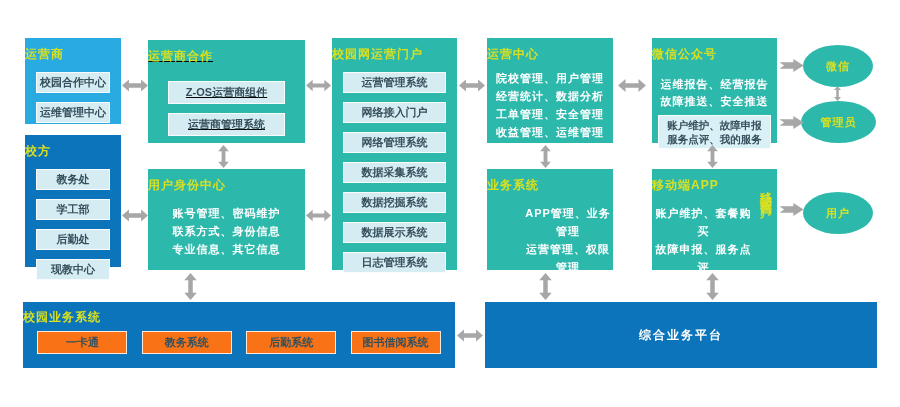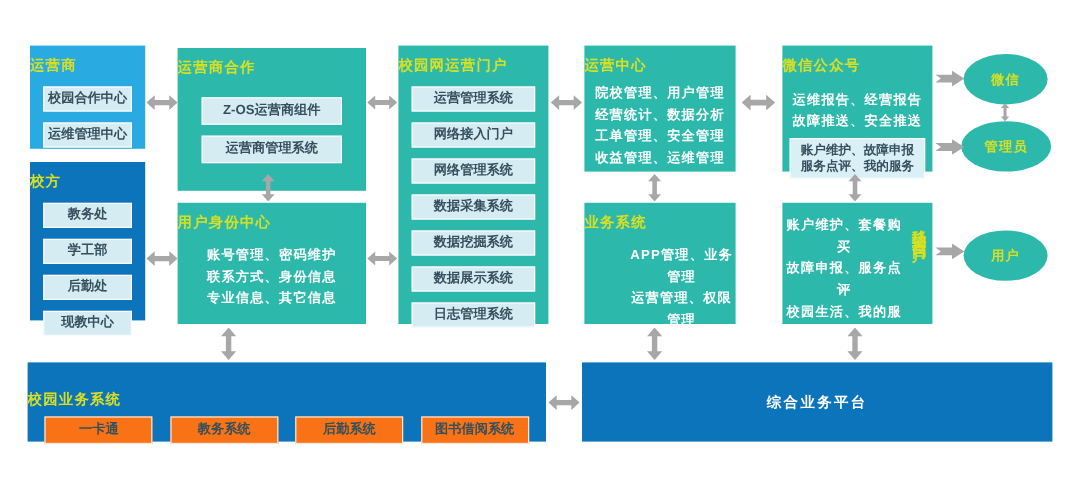--- a/index.html
+++ b/index.html
@@ -45,21 +45,21 @@
   <div class="box blue" style="left:25px;top:135px;width:96px;height:132px;">
     <div class="box-title">校方</div>
     <div class="chips">
       <div class="chip">教务处</div>
       <div class="chip">学工部</div>
       <div class="chip">后勤处</div>
       <div class="chip">现教中心</div>
     </div>
   </div>
 
-  <div class="box teal" style="left:148px;top:40px;width:157px;height:119px;">
+  <div class="box teal" style="left:148px;top:40px;width:157px;height:103px;text-decoration:underline;">
     <div class="box-title">运营商合作</div>
     <div class="chips" style="margin-top:16px;">
       <div class="chip wide">Z-OS运营商组件</div>
       <div class="chip wide">运营商管理系统</div>
     </div>
   </div>
 
   <div class="box teal" style="left:148px;top:169px;width:157px;height:101px;">
     <div class="box-title">用户身份中心</div>
     <div class="lines" style="margin-top:10px;">
@@ -107,30 +107,31 @@
       <div class="line" style="line-height:17px;">运维报告、经营报告</div>
       <div class="line" style="line-height:17px;">故障推送、安全推送</div>
     </div>
     <div class="subbox">
       <div>账户维护、故障申报</div>
       <div>服务点评、我的服务</div>
     </div>
   </div>
 
   <div class="box teal" style="left:652px;top:169px;width:125px;height:101px;">
+    <div class="box-title pad-right">移动端APP</div>
     <div class="lines pad-right" style="margin-top:10px;">
       <div class="line">账户维护、套餐购买</div>
       <div class="line">故障申报、服务点评</div>
       <div class="line">校园生活、我的服务</div>
     </div>
     <div class="vlabel">移动运营门户</div>
   </div>
 
   <div class="box blue" style="left:23px;top:302px;width:432px;height:66px;">
-    <div class="box-title" style="padding-top:23px;">校园业务系统</div>
+    <div class="box-title" style="padding-top:7px;">校园业务系统</div>
     <div class="hrow">
       <div class="hchip">一卡通</div>
       <div class="hchip">教务系统</div>
       <div class="hchip">后勤系统</div>
       <div class="hchip">图书借阅系统</div>
     </div>
   </div>
 
   <div class="box blue" style="left:485px;top:302px;width:392px;height:66px;">
     <div class="center-title">综合业务平台</div>

